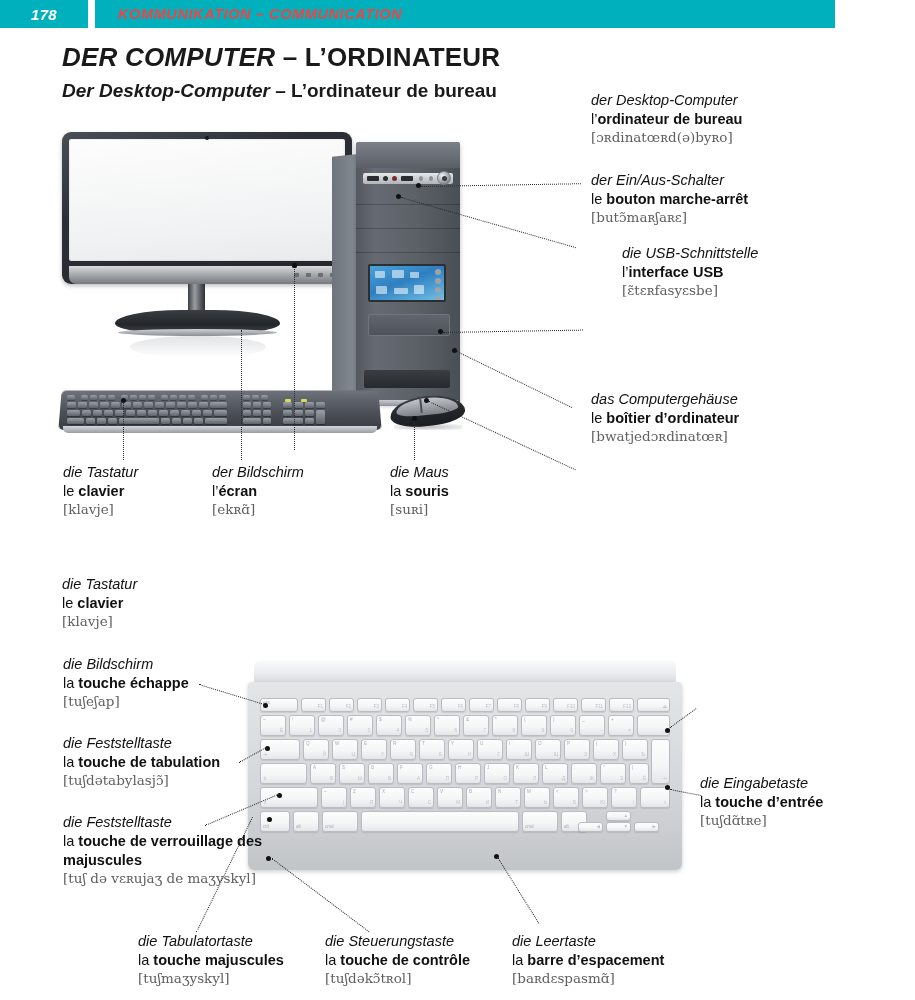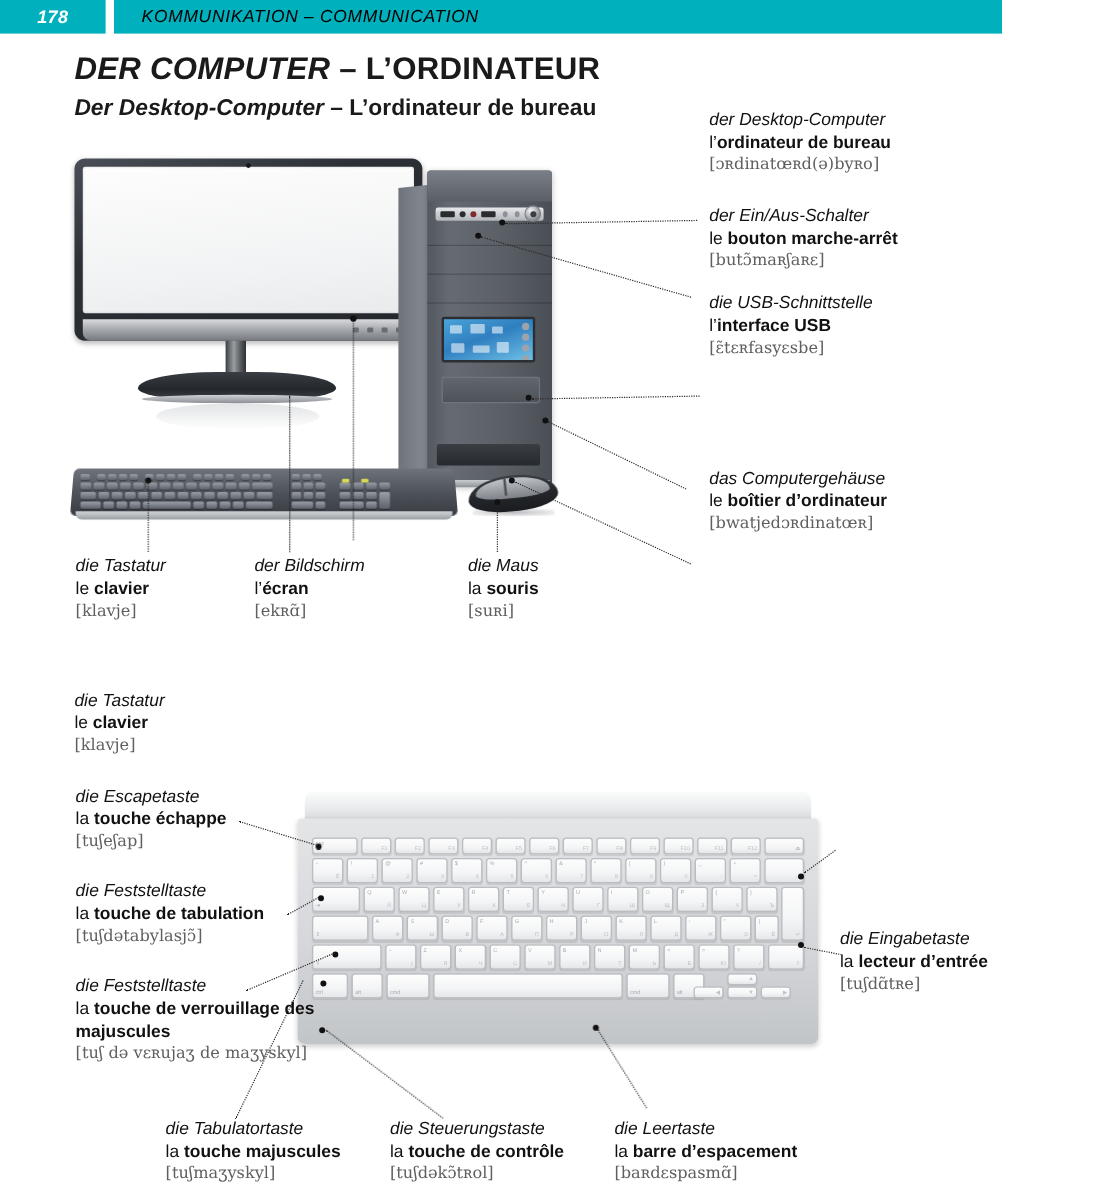--- a/index.html
+++ b/index.html
@@ -11,21 +11,21 @@
   .page{position:relative;width:915px;height:1000px;}
 
   
   .hdr{position:absolute;left:0;top:0;width:835px;height:28px;}
   .hdr-pagebox{position:absolute;left:0;top:0;width:88px;height:28px;background:#00b0bd;}
   .hdr-pagenum{position:absolute;left:0;top:0;width:88px;height:28px;
     display:flex;align-items:center;justify-content:center;
     color:#fff;font-weight:bold;font-style:italic;font-size:15px;letter-spacing:.3px;}
   .hdr-titlebox{position:absolute;left:95px;top:0;width:740px;height:28px;background:#00b0bd;}
   .hdr-title{position:absolute;left:118px;top:0;height:28px;display:flex;align-items:center;
-    color:#000000;font-weight:normal;font-style:italic;font-size:14.5px;letter-spacing:.6px;}
+    color:#ef4444;font-weight:bold;font-style:italic;font-size:14.5px;letter-spacing:.6px;}
 
   
   .h1{position:absolute;left:62px;top:42px;font-size:26px;font-weight:bold;letter-spacing:.2px;}
   .h1 .de{font-style:italic;}
   .h1 .sep{font-style:normal;}
   .h1 .fr{font-style:normal;}
   .h2{position:absolute;left:62px;top:80px;font-size:19px;font-weight:bold;}
   .h2 .de{font-style:italic;}
   .h2 .fr{font-style:normal;}
 
@@ -346,21 +346,21 @@
     <div class="fr"><span>l’</span><b>ordinateur de bureau</b></div>
     <div class="ipa">[ɔʀdinatœʀd(ə)byʀo]</div>
   </div>
 
   <div class="lbl" style="left:591px;top:171px;">
     <div class="de">der Ein/Aus-Schalter</div>
     <div class="fr"><span>le </span><b>bouton marche-arrêt</b></div>
     <div class="ipa">[butɔ̃maʀʃaʀɛ]</div>
   </div>
 
-  <div class="lbl" style="left:591px;top:244px;">
+  <div class="lbl" style="left:622px;top:244px;">
     <div class="de">die USB-Schnittstelle</div>
     <div class="fr"><span>l’</span><b>interface USB</b></div>
     <div class="ipa">[ɛ̃tɛʀfasyɛsbe]</div>
   </div>
 
 
   <div class="lbl" style="left:591px;top:390px;">
     <div class="de">das Computergehäuse</div>
     <div class="fr"><span>le </span><b>boîtier d’ordinateur</b></div>
     <div class="ipa">[bwatjedɔʀdinatœʀ]</div>
@@ -703,41 +703,41 @@
   <div class="leadv" style="left:230px;top:860px;height:0;"></div>
   <div class="lead" style="left:196px;top:932px;width:128px;transform:rotate(-64deg);"></div>
 
   <div class="dot" style="left:266px;top:856px;"></div>
   <div class="lead" style="left:272px;top:858px;width:122px;transform:rotate(37deg);"></div>
 
   <div class="dot" style="left:494px;top:854px;"></div>
   <div class="lead" style="left:498px;top:857px;width:78px;transform:rotate(58deg);"></div>
 
   <div class="lbl" style="left:63px;top:655px;">
-    <div class="de">die Escapetaste</div>
+    <div class="de">die Bildschirm</div>
     <div class="fr"><span>la </span><b>touche échappe</b></div>
     <div class="ipa">[tuʃeʃap]</div>
   </div>
 
   <div class="lbl" style="left:63px;top:734px;">
     <div class="de">die Feststelltaste</div>
     <div class="fr"><span>la </span><b>touche de tabulation</b></div>
     <div class="ipa">[tuʃdətabylasjɔ̃]</div>
   </div>
 
   <div class="lbl w-wrap" style="left:63px;top:813px;width:205px;">
     <div class="de">die Feststelltaste</div>
     <div class="fr"><span>la </span><b>touche de verrouillage des majuscules</b></div>
     <div class="ipa">[tuʃ də vɛʀujaʒ de maʒyskyl]</div>
   </div>
 
 
   <div class="lbl" style="left:700px;top:774px;">
     <div class="de">die Eingabetaste</div>
-    <div class="fr"><span>la </span><b>lecteur d’entrée</b></div>
+    <div class="fr"><span>la </span><b>touche d’entrée</b></div>
     <div class="ipa">[tuʃdɑ̃tʀe]</div>
   </div>
 
   <div class="lbl" style="left:138px;top:932px;">
     <div class="de">die Tabulatortaste</div>
     <div class="fr"><span>la </span><b>touche majuscules</b></div>
     <div class="ipa">[tuʃmaʒyskyl]</div>
   </div>
 
   <div class="lbl" style="left:325px;top:932px;">

